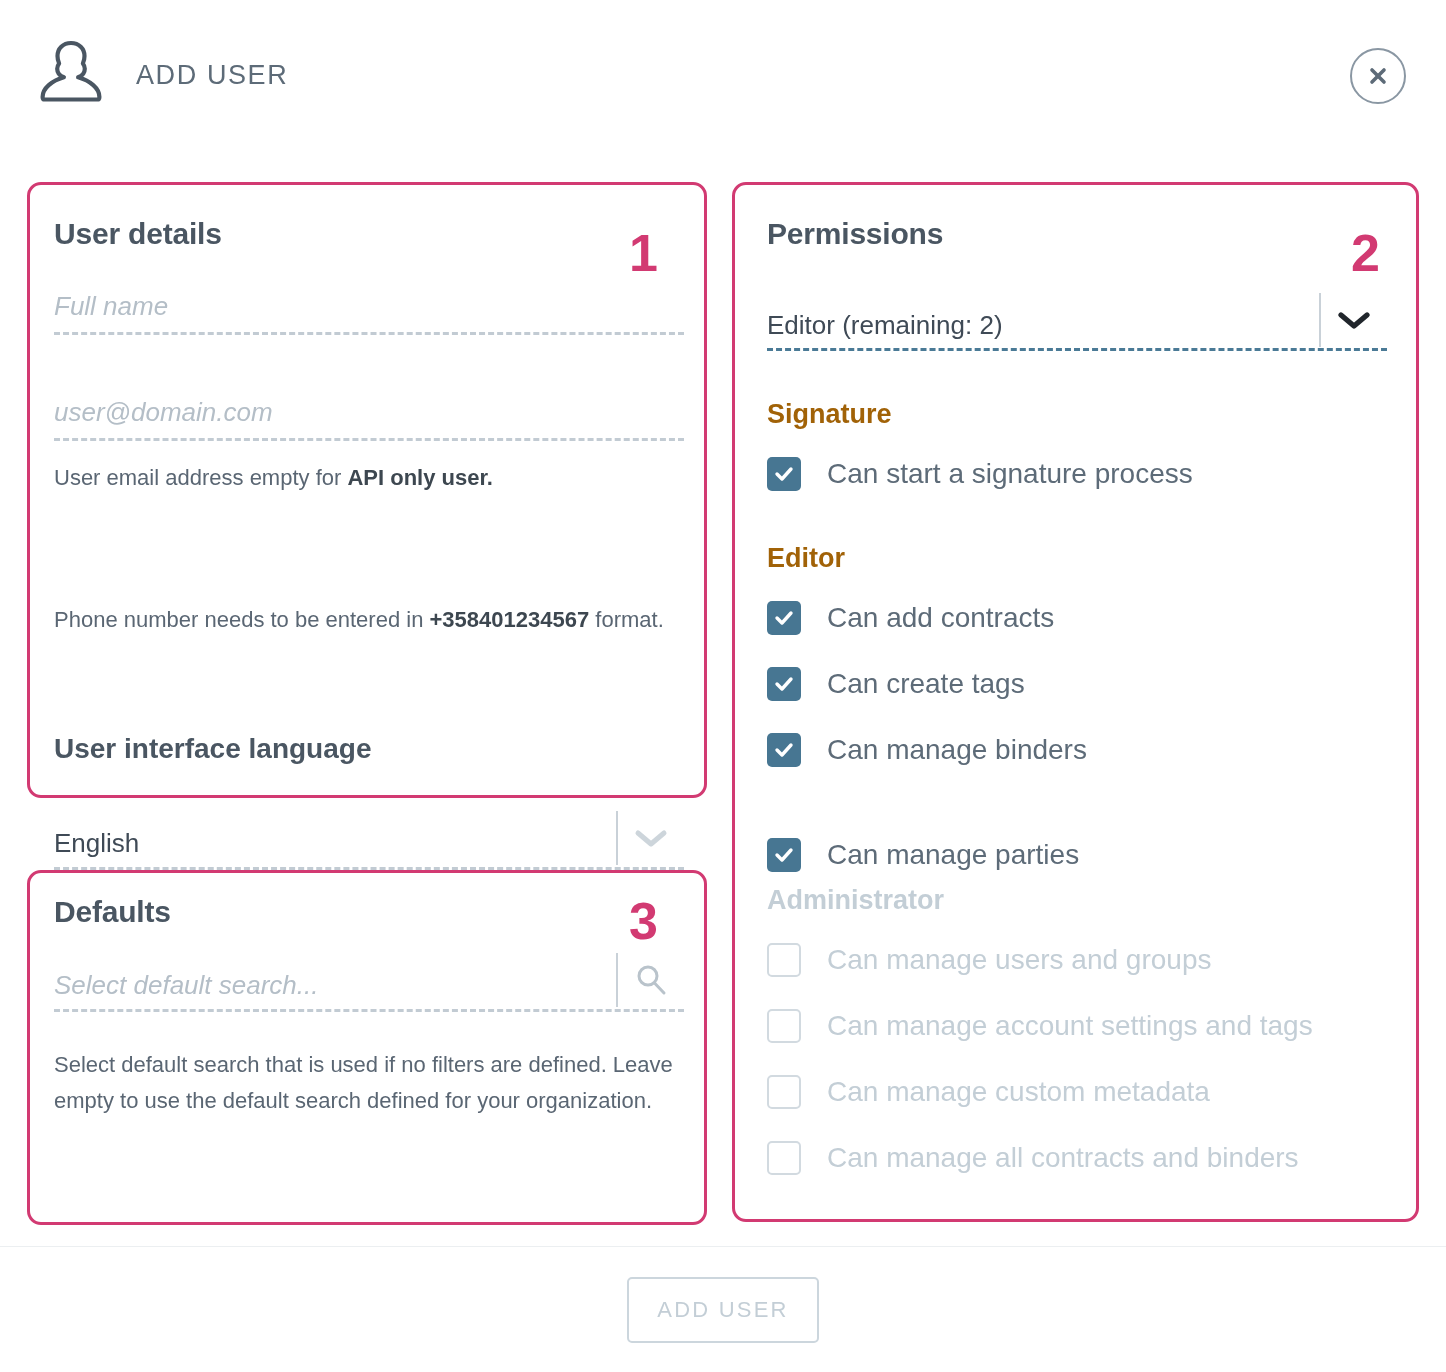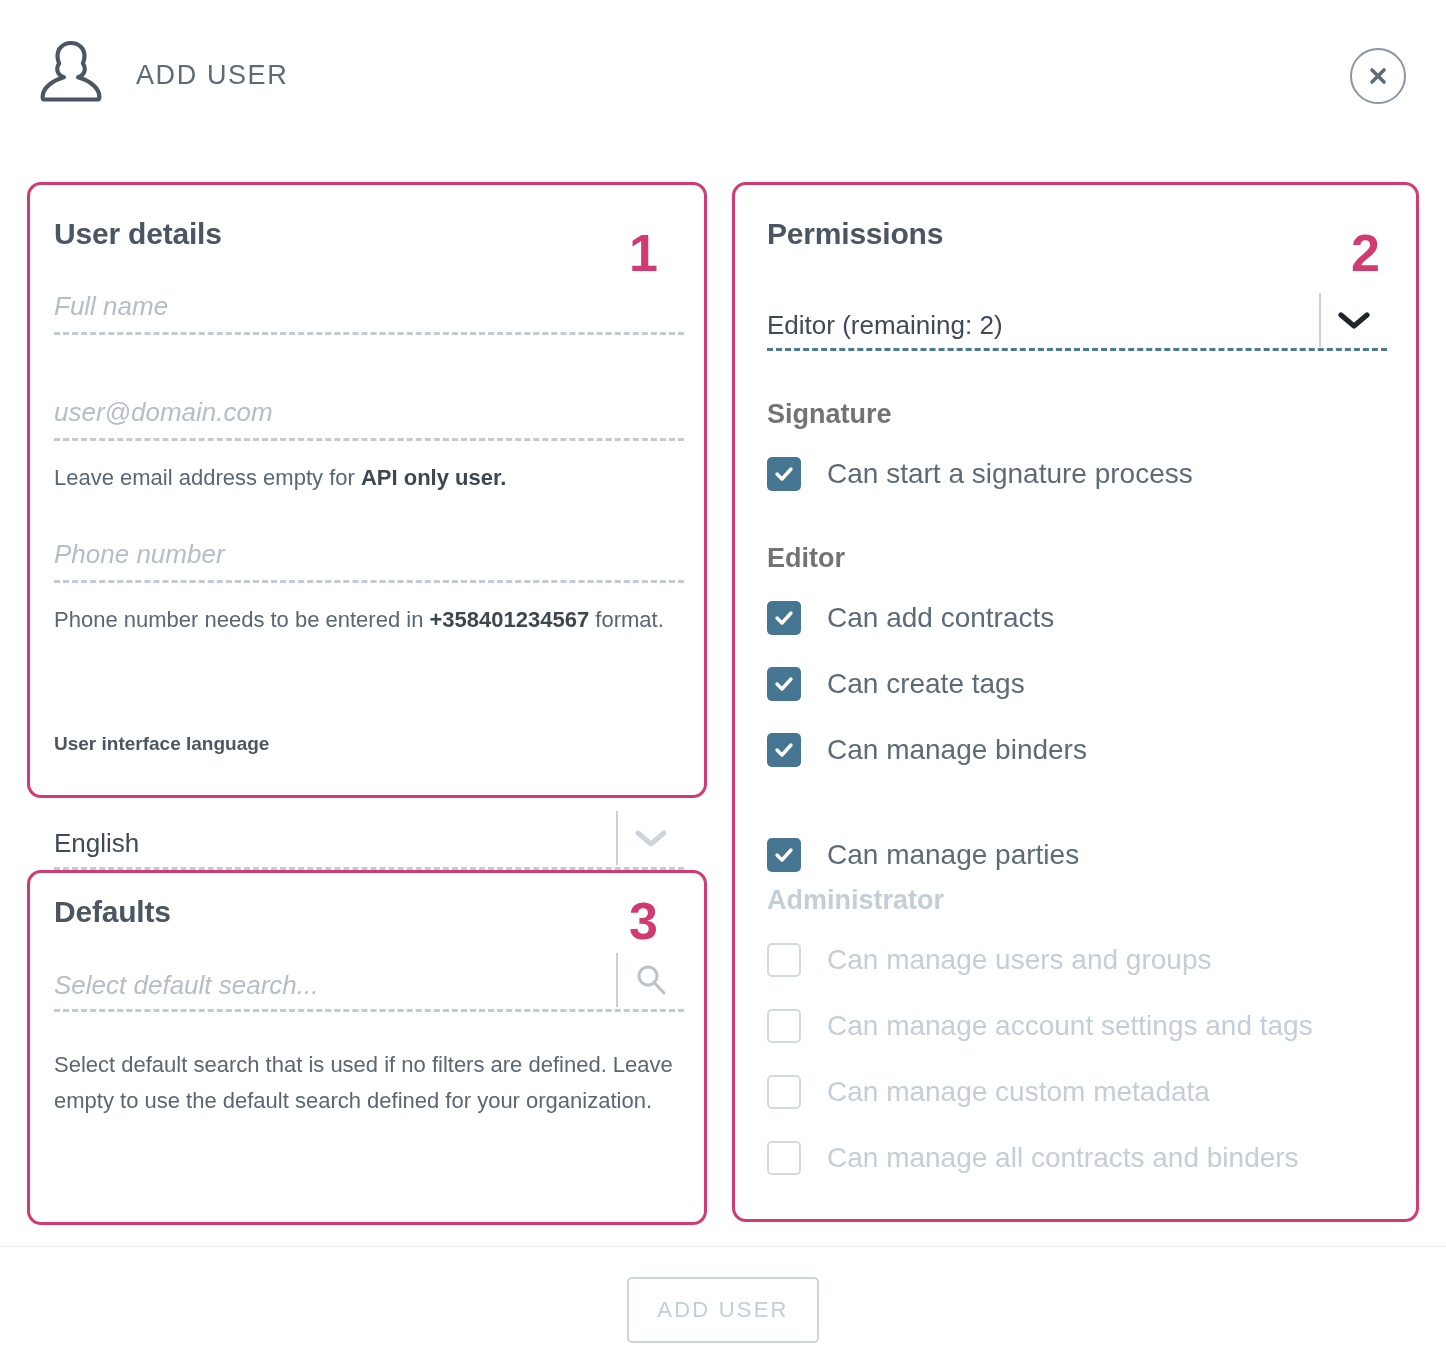--- a/index.html
+++ b/index.html
@@ -124,21 +124,21 @@
     width: 640px;
     font-size: 22px;
     color: #5a6673;
     line-height: 1.55;
   }
   .field-hint b { font-weight: 700; color: #3d4750; }
 
   .subheading {
     position: absolute;
     left: 24px;
-    font-size: 19px;
+    font-size: 28px;
     font-weight: 700;
     color: #4a5662;
   }
 
   
   .select-row {
     position: absolute;
     left: 24px;
     width: 630px;
     display: flex;
@@ -170,21 +170,21 @@
     justify-content: center;
     cursor: pointer;
   }
 
   
   .perm-group-title {
     position: absolute;
     left: 32px;
     font-size: 27px;
     font-weight: 700;
-    color: #737373;
+    color: #a16207;
   }
   .perm-group-title.disabled { color: #c3ced6; }
 
   .perm-row {
     position: absolute;
     left: 32px;
     display: flex;
     align-items: center;
     cursor: pointer;
   }
@@ -275,27 +275,23 @@
     <div class="field" style="top:106px;">
       <input class="field-input" type="text" placeholder="Full name" style="">
       <div class="field-underline"></div>
     </div>
 
     <div class="field" style="top:212px;">
       <input class="field-input" type="text" placeholder="user@domain.com" style="">
       <div class="field-underline"></div>
     </div>
     <div class="field-hint" style="top:276px;">
-      <span>Leave email address empty for </span><b>API only user.</b>
-    </div>
-
-    <div class="field" style="top:354px;">
-      <input class="field-input" type="text" placeholder="Phone number" style="">
-      <div class="field-underline"></div>
-    </div>
+      <span>User email address empty for </span><b>API only user.</b>
+    </div>
+
     <div class="field-hint" style="top:418px;">
       <span>Phone number needs to be entered in </span><b>+358401234567</b><span> format.</span>
     </div>
 
     <div class="subheading" style="top:548px;">User interface language</div>
 
     <div class="select-row" style="top:626px;">
       <div class="select-value">English</div>
       <div class="select-divider"></div>
       <div class="select-affordance">

